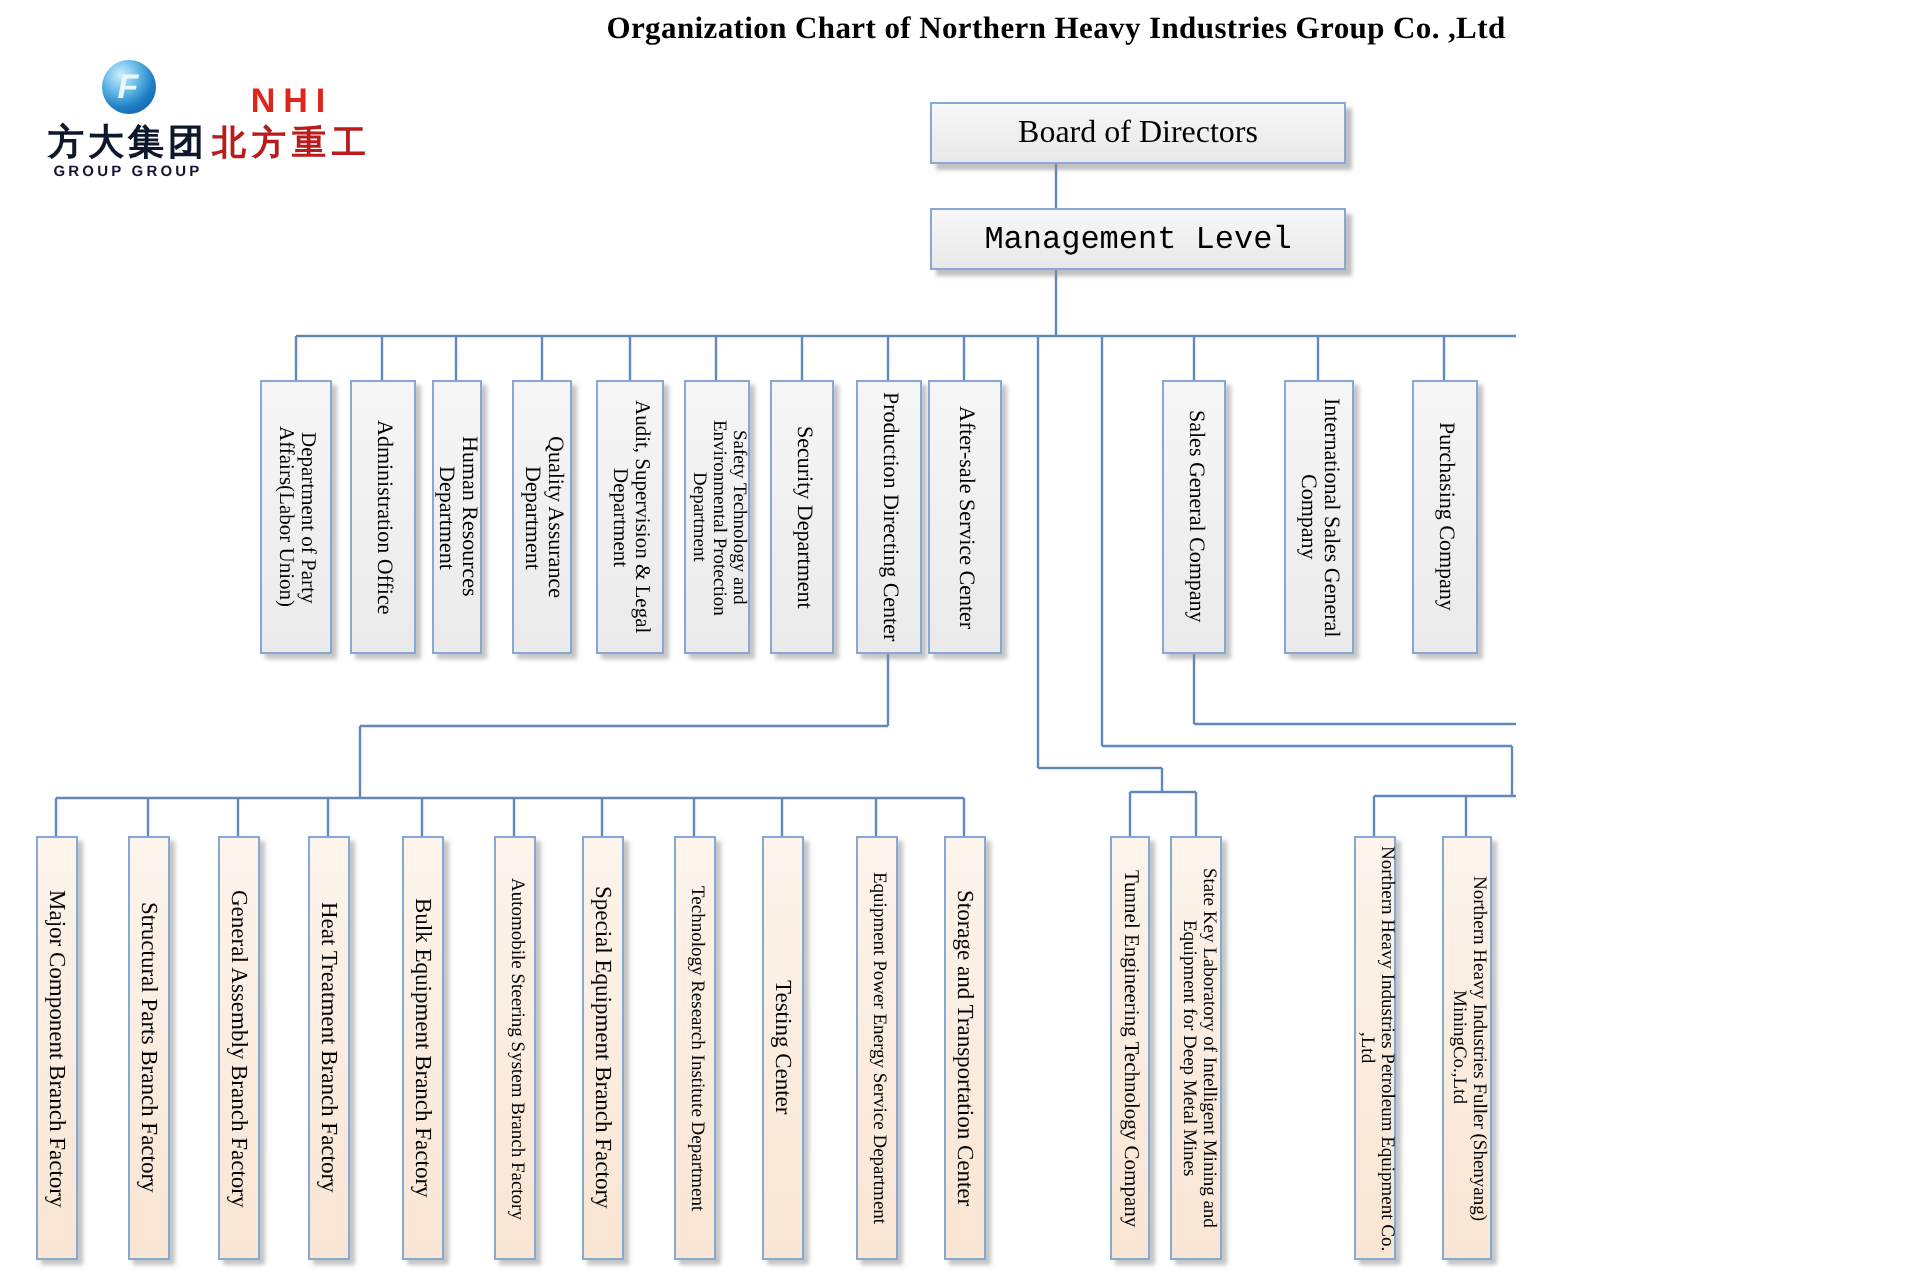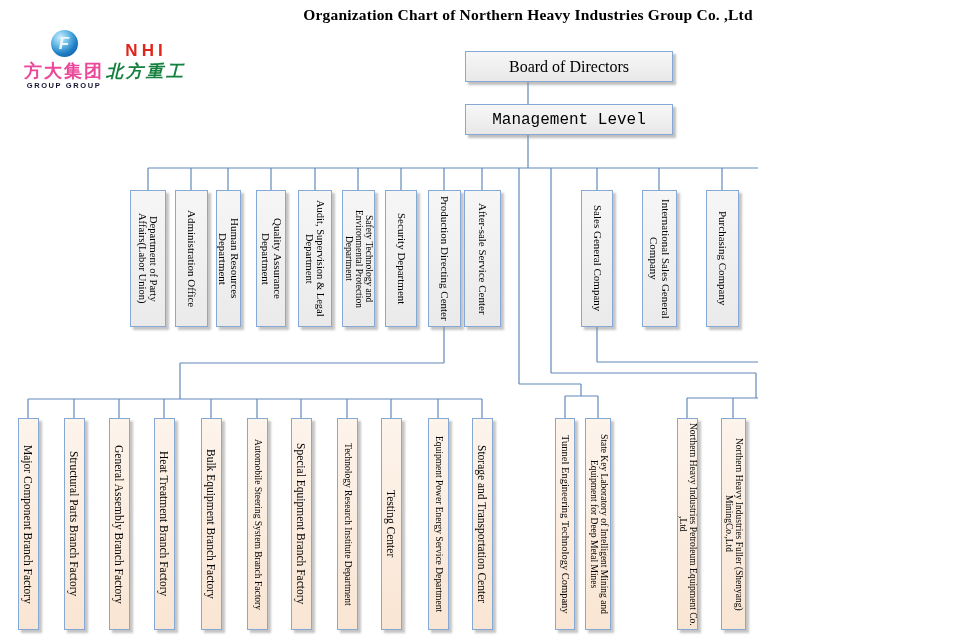--- a/index.html
+++ b/index.html
@@ -7,26 +7,26 @@
         font-family:"Liberation Serif",serif;color:#000;}
   .title{position:absolute;top:6px;left:528px;transform:translateX(-50%);
          font-size:15.5px;font-weight:bold;white-space:nowrap;letter-spacing:.2px;}
   
   .logo-fangda{position:absolute;left:14px;top:30px;width:100px;text-align:center;
                font-family:"Liberation Sans",sans-serif;}
   .sphere{width:27px;height:27px;margin:0 auto;border-radius:50%;
           background:radial-gradient(circle at 35% 28%,#cfeefc 0%,#6fc0ea 30%,#1f7fc4 62%,#0a4f9e 100%);
           display:flex;align-items:center;justify-content:center;
           color:#eaf7ff;font-weight:bold;font-size:17px;font-style:italic;line-height:1;}
-  .fangda-cn{margin-top:5px;font-size:18px;font-weight:900;color:#ec4899;letter-spacing:2px;line-height:1;}
+  .fangda-cn{margin-top:5px;font-size:18px;font-weight:900;color:#0f172a;letter-spacing:2px;line-height:1;}
   .fangda-en{margin-top:2px;font-size:7.5px;font-weight:bold;color:#141432;letter-spacing:1.6px;line-height:1;}
   .logo-nhi{position:absolute;left:100px;top:42px;width:92px;text-align:center;
             font-family:"Liberation Sans",sans-serif;}
   .nhi-text{font-size:17px;font-weight:900;color:#e0251c;letter-spacing:4px;line-height:1;}
-  .nhi-cn{margin-top:4px;font-size:17px;font-weight:900;color:#15803d;letter-spacing:3px;line-height:1;font-style:italic;}
+  .nhi-cn{margin-top:4px;font-size:17px;font-weight:900;color:#b91c1c;letter-spacing:3px;line-height:1;}
   
   #connectors{position:absolute;left:0;top:0;z-index:0;}
   
   .hbox{position:absolute;width:206px;height:29px;z-index:1;
         display:flex;align-items:center;justify-content:center;
         background:linear-gradient(#f7f7f7,#e8e8e8);
         border:1.4px solid #85a9d4;
         box-shadow:3px 3px 2px rgba(140,140,140,.55);
         font-size:16px;margin-left:40px;}
   .board{left:425px;top:51px;}

